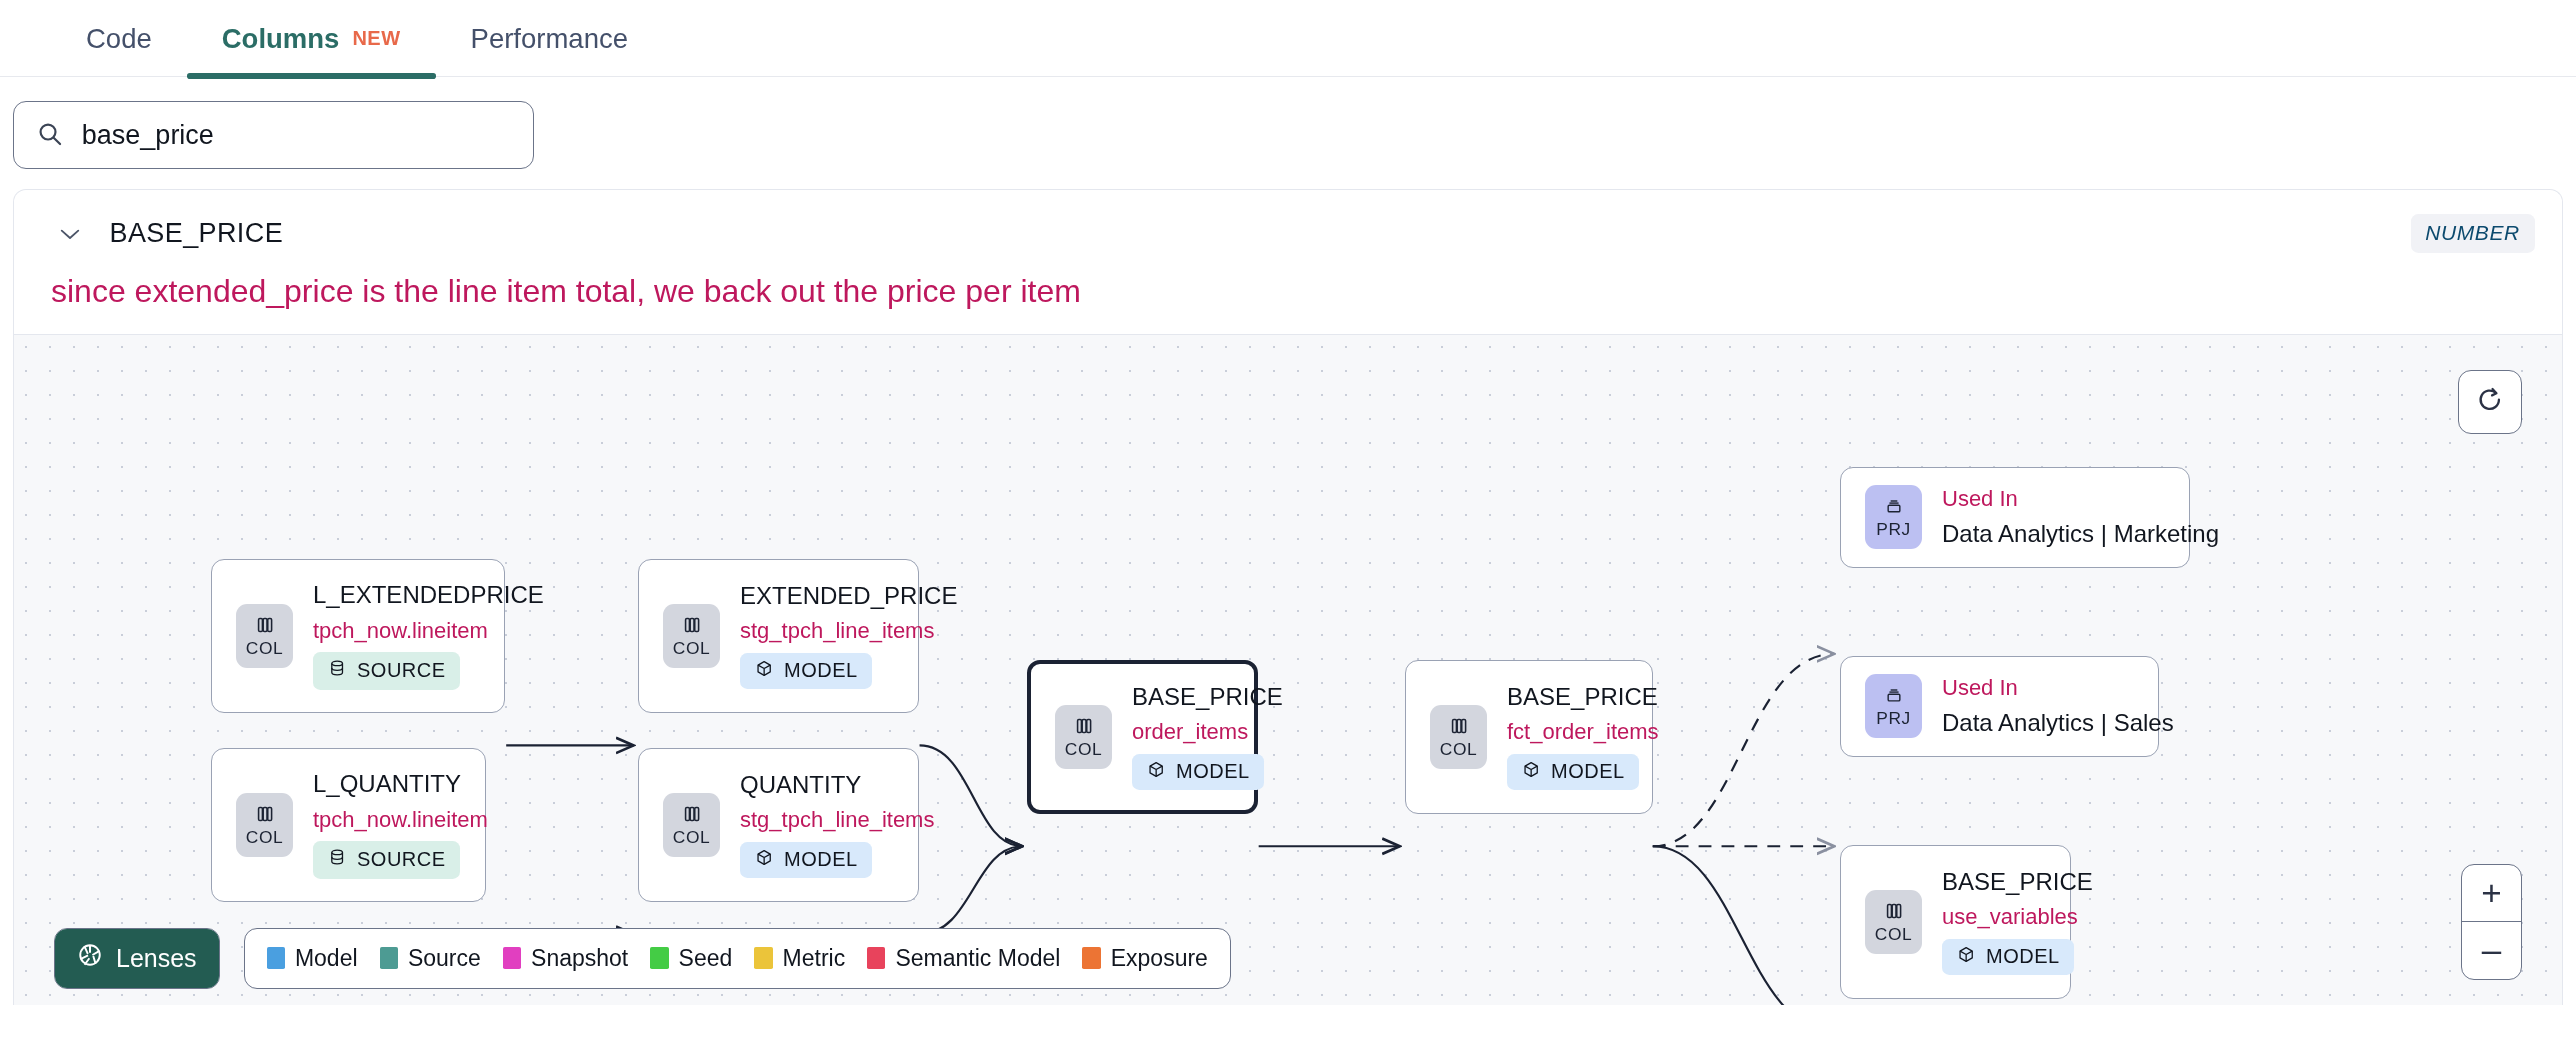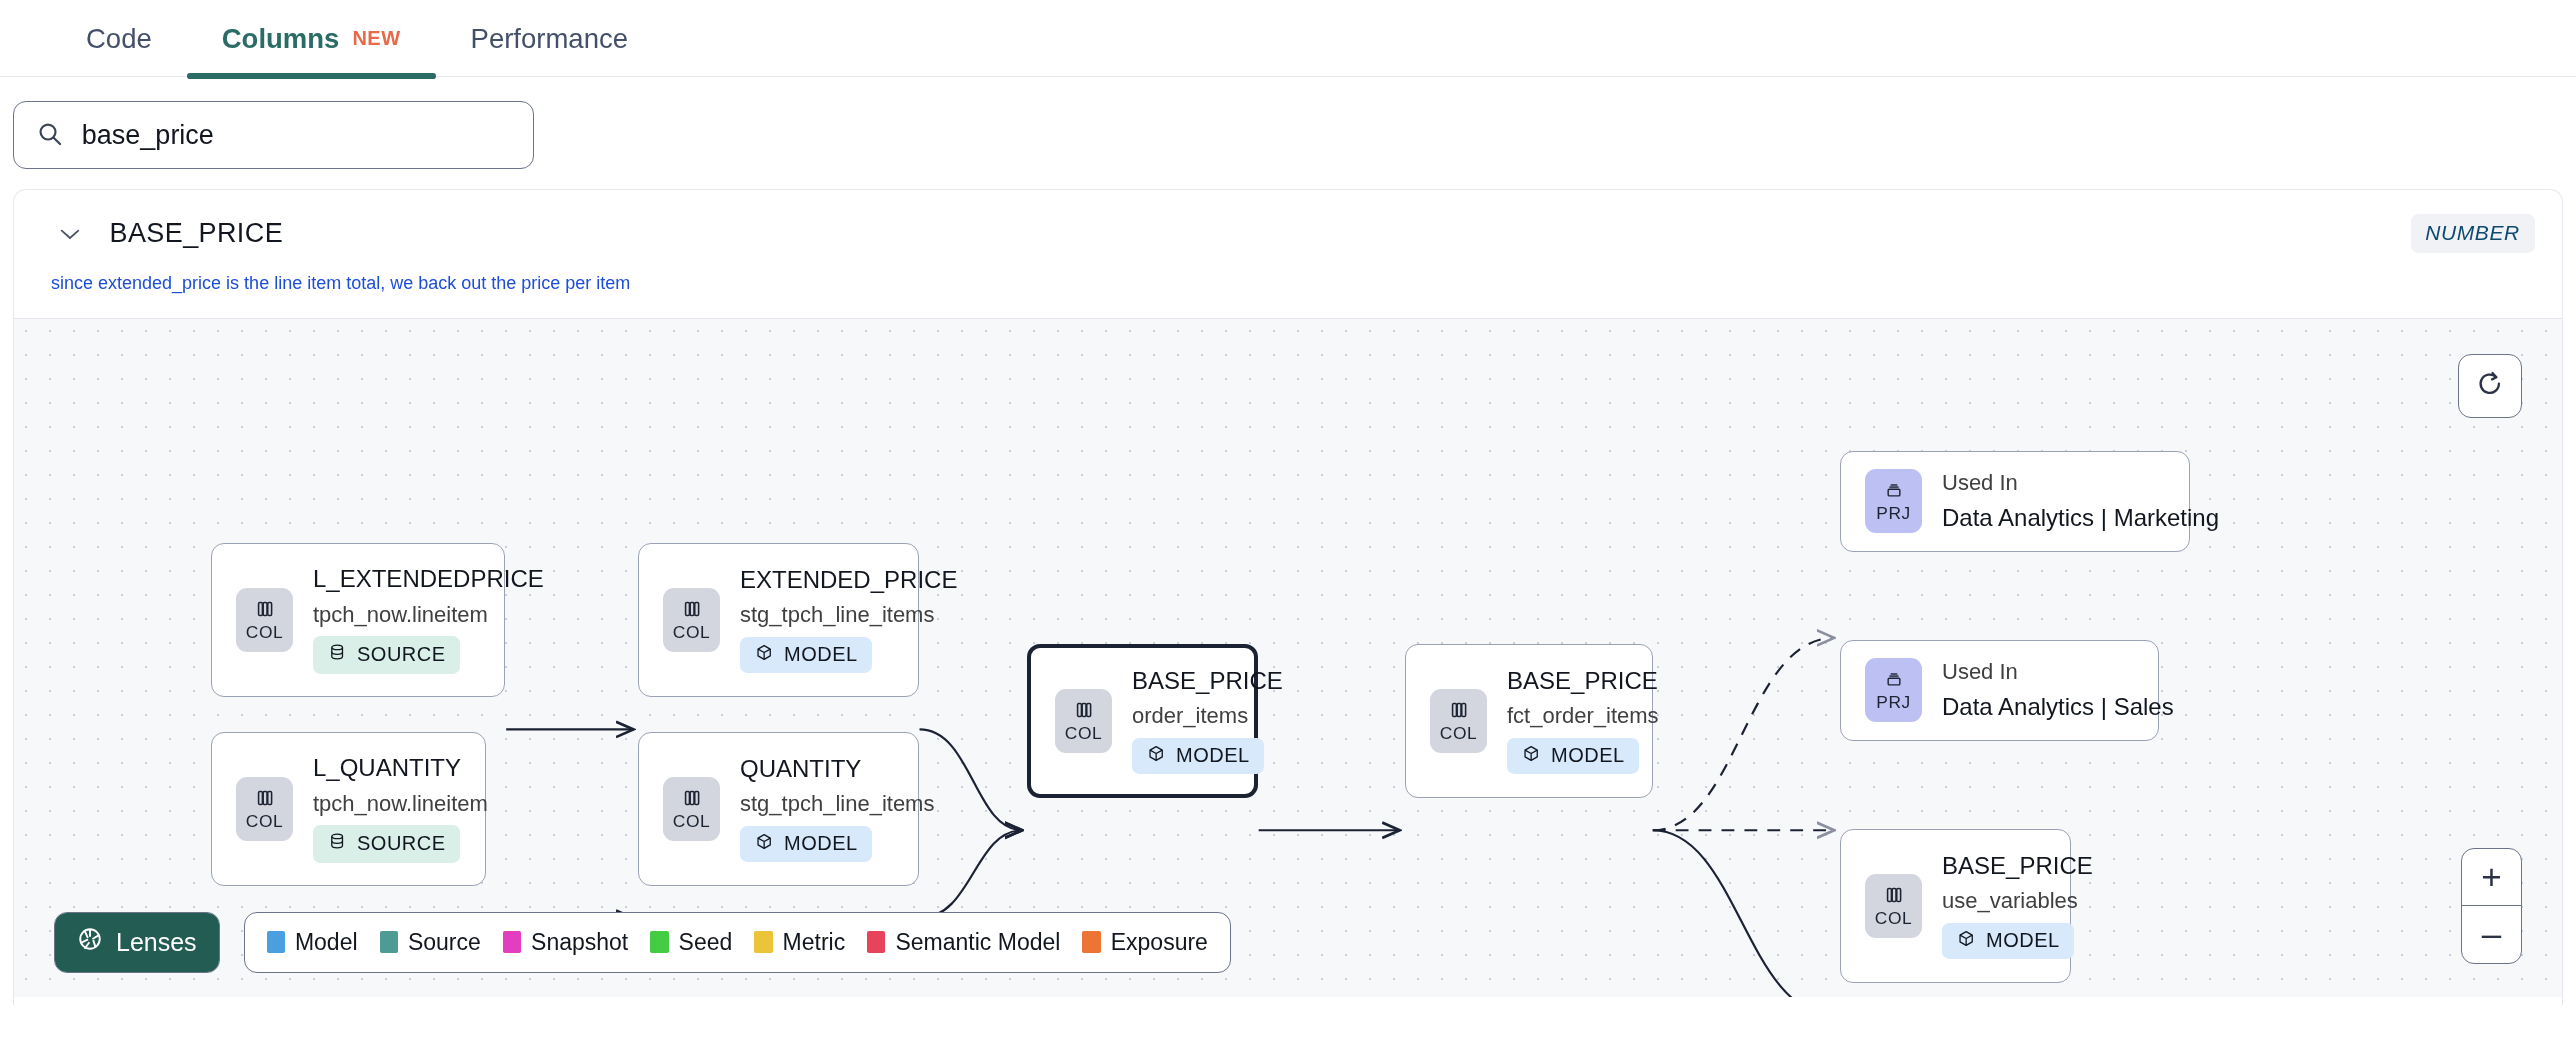--- a/index.html
+++ b/index.html
@@ -94,21 +94,21 @@
   .panel-head-left { display: flex; align-items: center; gap: 27.5px; }
   .chev { color: #4c5568; font-size: 24px; line-height: 1; cursor: pointer; }
   .col-title { font-size: 27px; color: #11161f; letter-spacing: 0.4px; }
   .type-badge {
     font-size: 21px; color: #0c4a6e;
     background: #f1f2f6; border-radius: 7.3px;
     padding: 7.3px 14.7px; letter-spacing: 0.6px; font-style: italic;
   }
   .col-desc {
     padding: 20px 0 24px 37px;
-    font-size: 18px; color: #1d4ed8;
+    font-size: 32px; color: #be185d;
   }
 
   
   .canvas {
     position: relative;
     height: 679px;
     border-top: 1.8px solid #e4e7ee;
     background-color: #f7f8fa;
     background-image: radial-gradient(#c9ced9 1.5px, transparent 1.5px);
     background-size: 24px 24px;
@@ -137,21 +137,21 @@
     background: #d3d6de;
     display: flex; flex-direction: column;
     align-items: center; justify-content: center;
     gap: 1px;
     text-align: center;
   }
   .node .kind.prj { background: #bcc0f2; }
   .node .kind span { font-size: 17.4px; color: #1c2333; letter-spacing: 0.5px; line-height: 1; }
   .node .body { display: flex; flex-direction: column; gap: 8.3px; min-width: 0; }
   .node .n-title { font-size: 24px; color: #11161f; white-space: nowrap; }
-  .node .n-sub   { font-size: 22px; color: #404040; white-space: nowrap; }
+  .node .n-sub   { font-size: 22px; color: #be185d; white-space: nowrap; }
   .mat {
     align-self: flex-start;
     display: inline-flex; align-items: center; gap: 11px;
     font-size: 20px; letter-spacing: 0.5px;
     border-radius: 7.3px; padding: 6.4px 14.7px;
     color: #11161f;
   }
   .mat.source { background: #d9efe8; }
   .mat.model  { background: #d8e9fb; }
 

